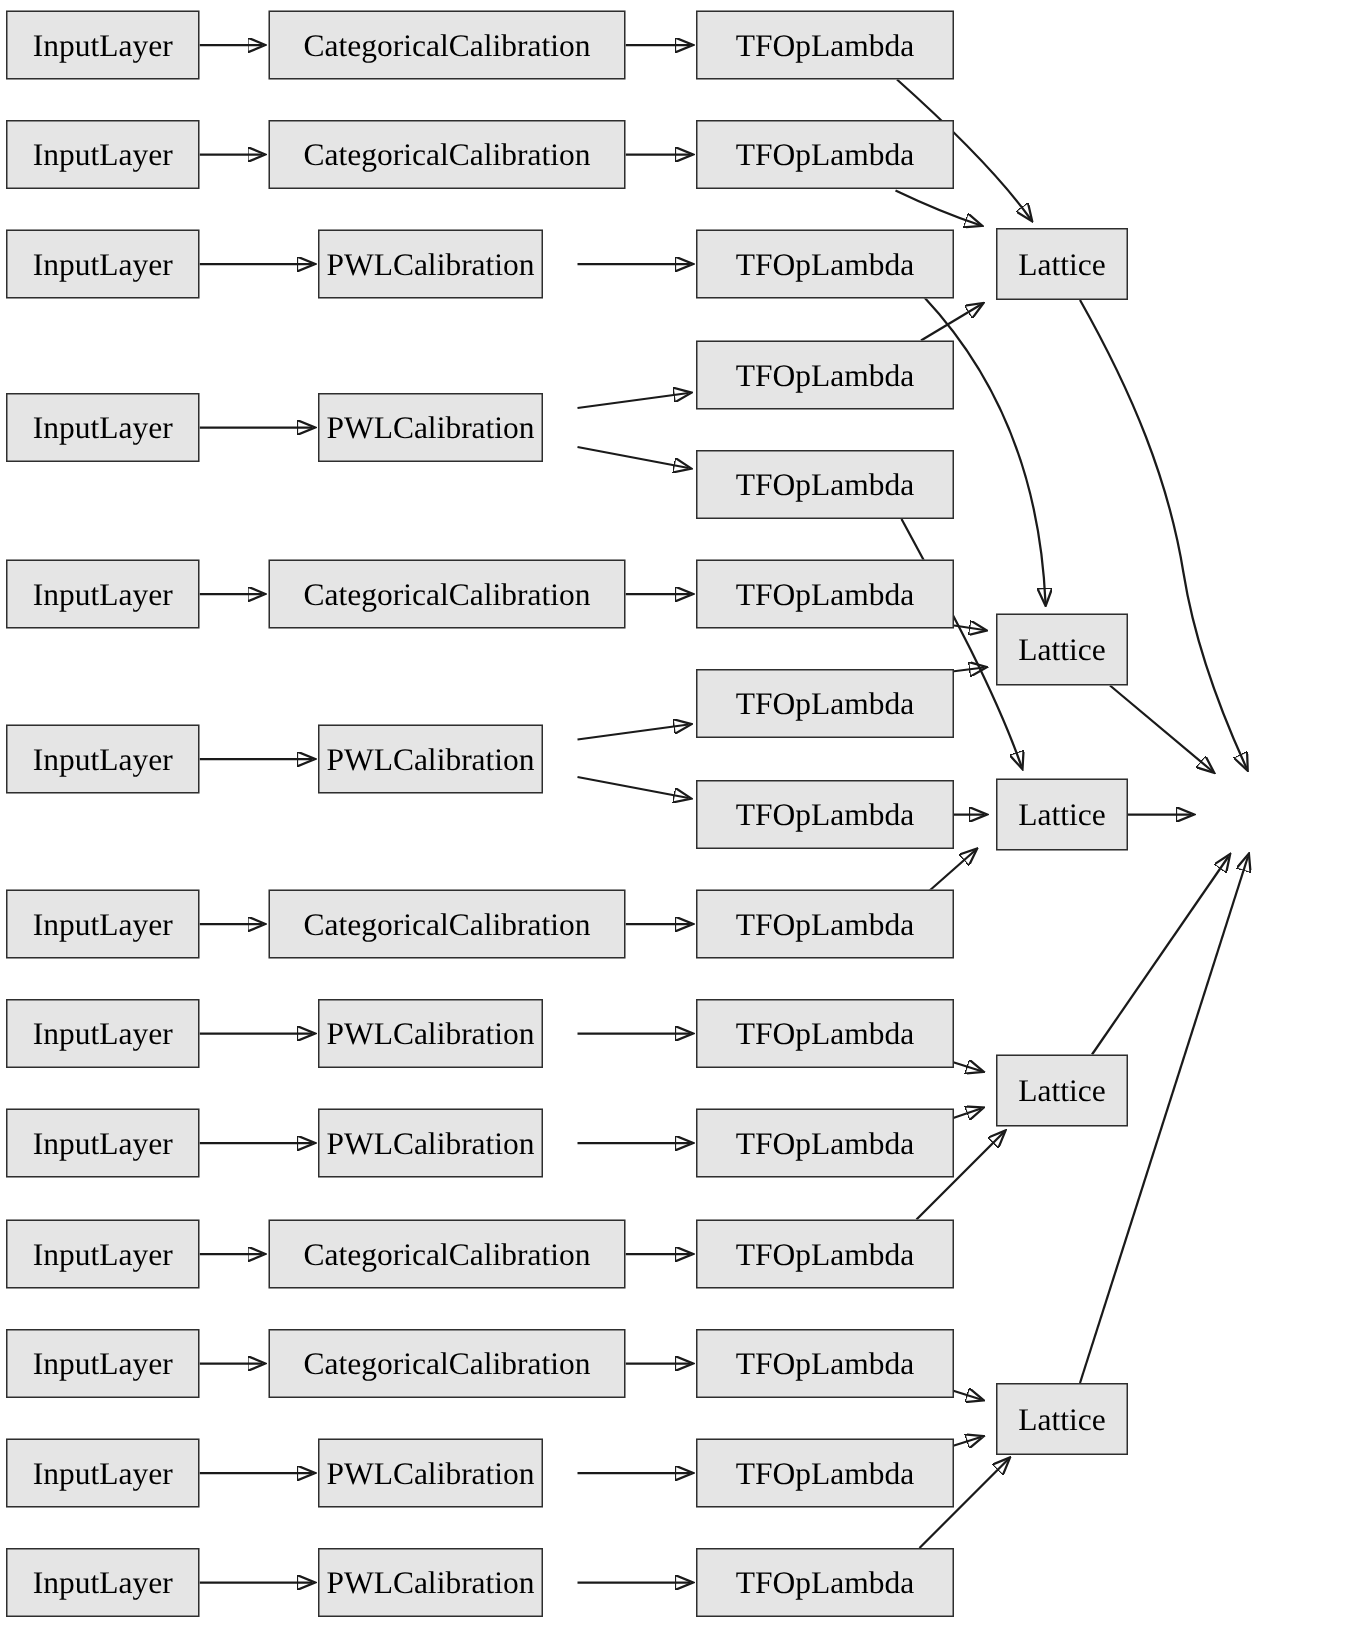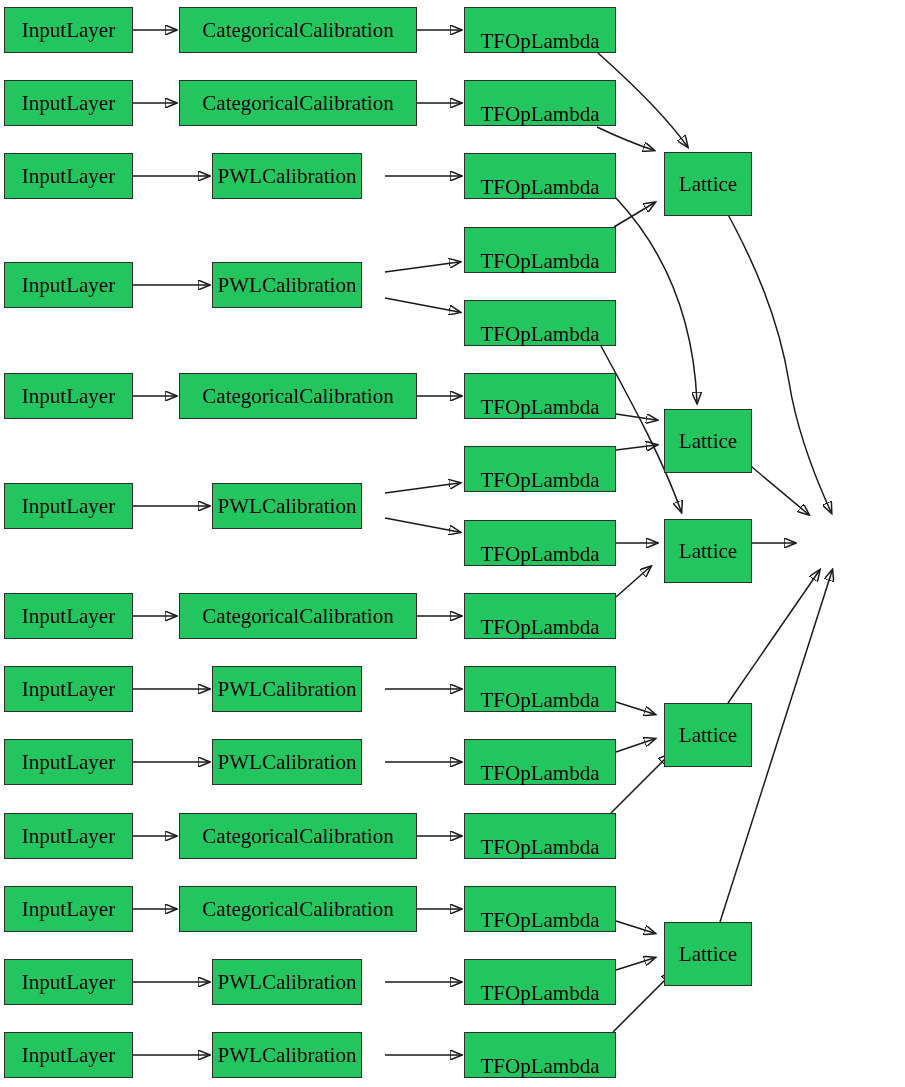--- a/index.html
+++ b/index.html
@@ -4,29 +4,29 @@
 <style>
   html,body{margin:0;padding:0;background:#ffffff;}
   #canvas{
     position:relative;width:905px;height:1087px;background:#ffffff;overflow:hidden;
     font-family:"Liberation Serif","DejaVu Serif",serif;color:#000000;
   }
   #edges{position:absolute;left:0;top:0;width:905px;height:1087px;}
   #edges path{fill:none;stroke:#1a1a1a;stroke-width:1.5px;}
   .node{
     position:absolute;height:46px;box-sizing:border-box;
-    border:1.6px solid #2e2e2e;background:#22c55e;
+    border:1.6px solid #2e2e2e;background:#e5e5e5;
     display:flex;align-items:center;justify-content:center;
     font-size:21px;line-height:1;white-space:nowrap;
   }
   .w-in{width:129px;}
   .w-cat{width:238px;}
   .w-pwl{width:150px;}
-  .w-tfop{width:152px;align-items:flex-end;}
-  .w-lat{width:88px;height:64px;text-align:center;}
+  .w-tfop{width:172px;}
+  .w-lat{width:88px;height:48px;text-align:center;}
   .w-avg{width:101px;height:48px;}
 </style>
 </head>
 <body>
 
 <div id="canvas">
 
   <svg id="edges" viewBox="0 0 905 1087">
     <defs>
       <marker id="ah" markerUnits="userSpaceOnUse" markerWidth="13" markerHeight="10" refX="10" refY="5" orient="auto">

